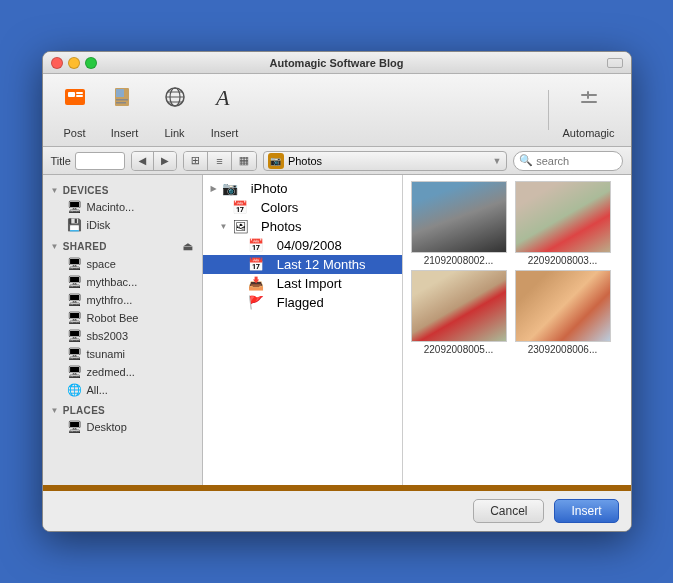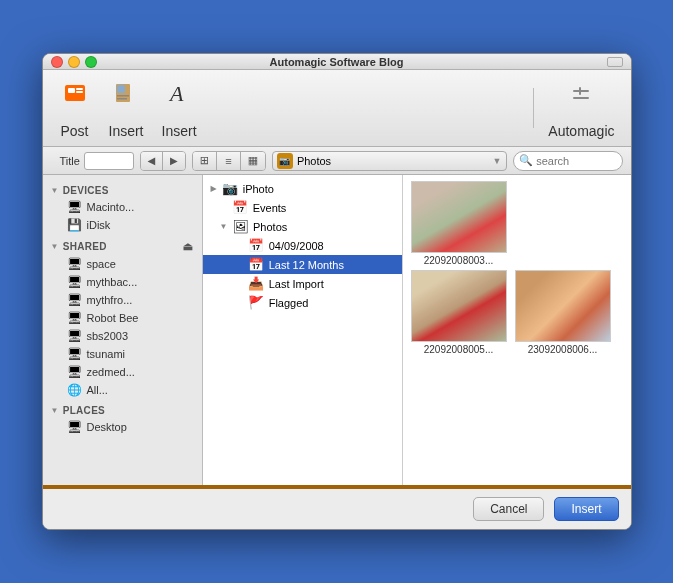--- a/index.html
+++ b/index.html
@@ -17,21 +17,21 @@
       width: 590px;
       background: #ececec;
       border-radius: 8px;
       box-shadow: 0 10px 40px rgba(0,0,0,0.5);
       overflow: hidden;
       border: 1px solid #888;
     }
     
     .titlebar {
       background: linear-gradient(to bottom, #f0f0f0, #d8d8d8);
-      height: 16px;
+      height: 22px;
       display: flex;
       align-items: center;
       padding: 0 8px;
       border-bottom: 1px solid #b0b0b0;
       position: relative;
     }
     .traffic-lights {
       display: flex;
       gap: 5px;
     }
@@ -79,21 +79,21 @@
     }
     .toolbar-icon {
       width: 32px;
       height: 32px;
       display: flex;
       align-items: center;
       justify-content: center;
       font-size: 20px;
     }
     .toolbar-label {
-      font-size: 14px;
+      font-size: 11px;
       color: #333;
       margin-top: 14px;
     }
     .toolbar-separator {
       width: 1px;
       height: 40px;
       background: #bbb;
       margin: 0 4px;
     }
     .toolbar-spacer { flex: 1; }
@@ -108,21 +108,20 @@
       height: 28px;
     }
     .title-field {
       display: flex;
       align-items: center;
       gap: 4px;
     }
     .title-label {
       font-size: 11px;
       color: #333;
-      margin-left: 9px;
     }
     .title-input {
       width: 50px;
       height: 18px;
       border: 1px solid #aaa;
       border-radius: 3px;
       background: white;
     }
     .nav-arrows {
       display: flex;
@@ -290,21 +289,21 @@
     .tree-item .expand-arrow {
       width: 10px;
       height: 10px;
       font-size: 8px;
       color: #888;
       display: flex;
       align-items: center;
       justify-content: center;
     }
     .tree-item-icon { font-size: 13px; }
-    .tree-item-label { font-size: 11px; }
+    .tree-item-label { font-size: 13px; margin-left: 8px; }
     .tree-item.active-selected .tree-item-label { color: white; }
     .tree-indent { padding-left: 16px; }
     .tree-indent2 { padding-left: 32px; }
     
     .gallery-panel {
       flex: 1;
       background: white;
       overflow-y: auto;
       padding: 6px;
       display: flex;
@@ -335,21 +334,21 @@
     .gallery-label {
       font-size: 10px;
       color: #333;
       margin-top: 2px;
       text-align: center;
       word-break: break-all;
     }
     
     .bottom-bar {
       background: #ececec;
-      border-top: 4px solid #a16207;
+      border-top: 6px solid #a16207;
       display: flex;
       align-items: center;
       justify-content: flex-end;
       padding: 8px 12px;
       gap: 10px;
     }
     .btn {
       height: 24px;
       padding: 0 16px;
       border-radius: 5px;
@@ -400,20 +399,32 @@
           <rect x="5" y="6" width="8" height="8" fill="#88aacc"></rect>
           <rect x="5" y="16" width="12" height="1.5" fill="#888"></rect>
           <rect x="5" y="19" width="10" height="1.5" fill="#888"></rect>
         </svg>
       </div>
       <span class="toolbar-label">Insert</span>
     </div>
     <div class="toolbar-btn">
       <div class="toolbar-icon">
         <svg width="28" height="28" viewBox="0 0 28 28">
+          <circle cx="14" cy="14" r="9" fill="none" stroke="#555" stroke-width="1.5"></circle>
+          <ellipse cx="14" cy="14" rx="5" ry="9" fill="none" stroke="#555" stroke-width="1.2"></ellipse>
+          <line x1="5" y1="14" x2="23" y2="14" stroke="#555" stroke-width="1.2"></line>
+          <line x1="6" y1="9" x2="22" y2="9" stroke="#555" stroke-width="1"></line>
+          <line x1="6" y1="19" x2="22" y2="19" stroke="#555" stroke-width="1"></line>
+        </svg>
+      </div>
+      <span class="toolbar-label">Link</span>
+    </div>
+    <div class="toolbar-btn">
+      <div class="toolbar-icon">
+        <svg width="28" height="28" viewBox="0 0 28 28">
           <text x="5" y="22" font-family="serif" font-size="22" fill="#333" font-style="italic">A</text>
         </svg>
       </div>
       <span class="toolbar-label">Insert</span>
     </div>
     <div class="toolbar-spacer"></div>
     <div class="toolbar-separator"></div>
     <div class="toolbar-btn">
       <div class="toolbar-icon">
         <svg width="28" height="28" viewBox="0 0 28 28">
@@ -523,21 +534,21 @@
 
       <div class="tree-panel">
         <div class="tree-item">
           <span class="expand-arrow">▶</span>
           <span class="tree-item-icon">📷</span>
           <span class="tree-item-label">iPhoto</span>
         </div>
         <div class="tree-item tree-indent">
           <span class="expand-arrow"> </span>
           <span class="tree-item-icon">📅</span>
-          <span class="tree-item-label">Events</span>
+          <span class="tree-item-label">Colors</span>
         </div>
         <div class="tree-item tree-indent">
           <span class="expand-arrow">▼</span>
           <span class="tree-item-icon">🖼</span>
           <span class="tree-item-label">Photos</span>
         </div>
         <div class="tree-item tree-indent2">
           <span class="expand-arrow"> </span>
           <span class="tree-item-icon">📅</span>
           <span class="tree-item-label">04/09/2008</span>
@@ -555,20 +566,26 @@
         <div class="tree-item tree-indent2">
           <span class="expand-arrow"> </span>
           <span class="tree-item-icon">🚩</span>
           <span class="tree-item-label">Flagged</span>
         </div>
       </div>
 
       <div class="gallery-panel">
 
         <div class="gallery-row">
+          <div class="gallery-item">
+            <div class="gallery-thumb">
+              <div style="width:100%;height:100%;background:linear-gradient(160deg,#6699bb 20%,#888 50%,#333 100%);"></div>
+            </div>
+            <span class="gallery-label">21092008002...</span>
+          </div>
           <div class="gallery-item">
             <div class="gallery-thumb">
               <div style="width:100%;height:100%;background:linear-gradient(150deg,#ccbbaa 20%,#aabb99 50%,#dd4444 70%,#bbaa88 100%);"></div>
             </div>
             <span class="gallery-label">22092008003...</span>
           </div>
         </div>
 
         <div class="gallery-row">
           <div class="gallery-item">

